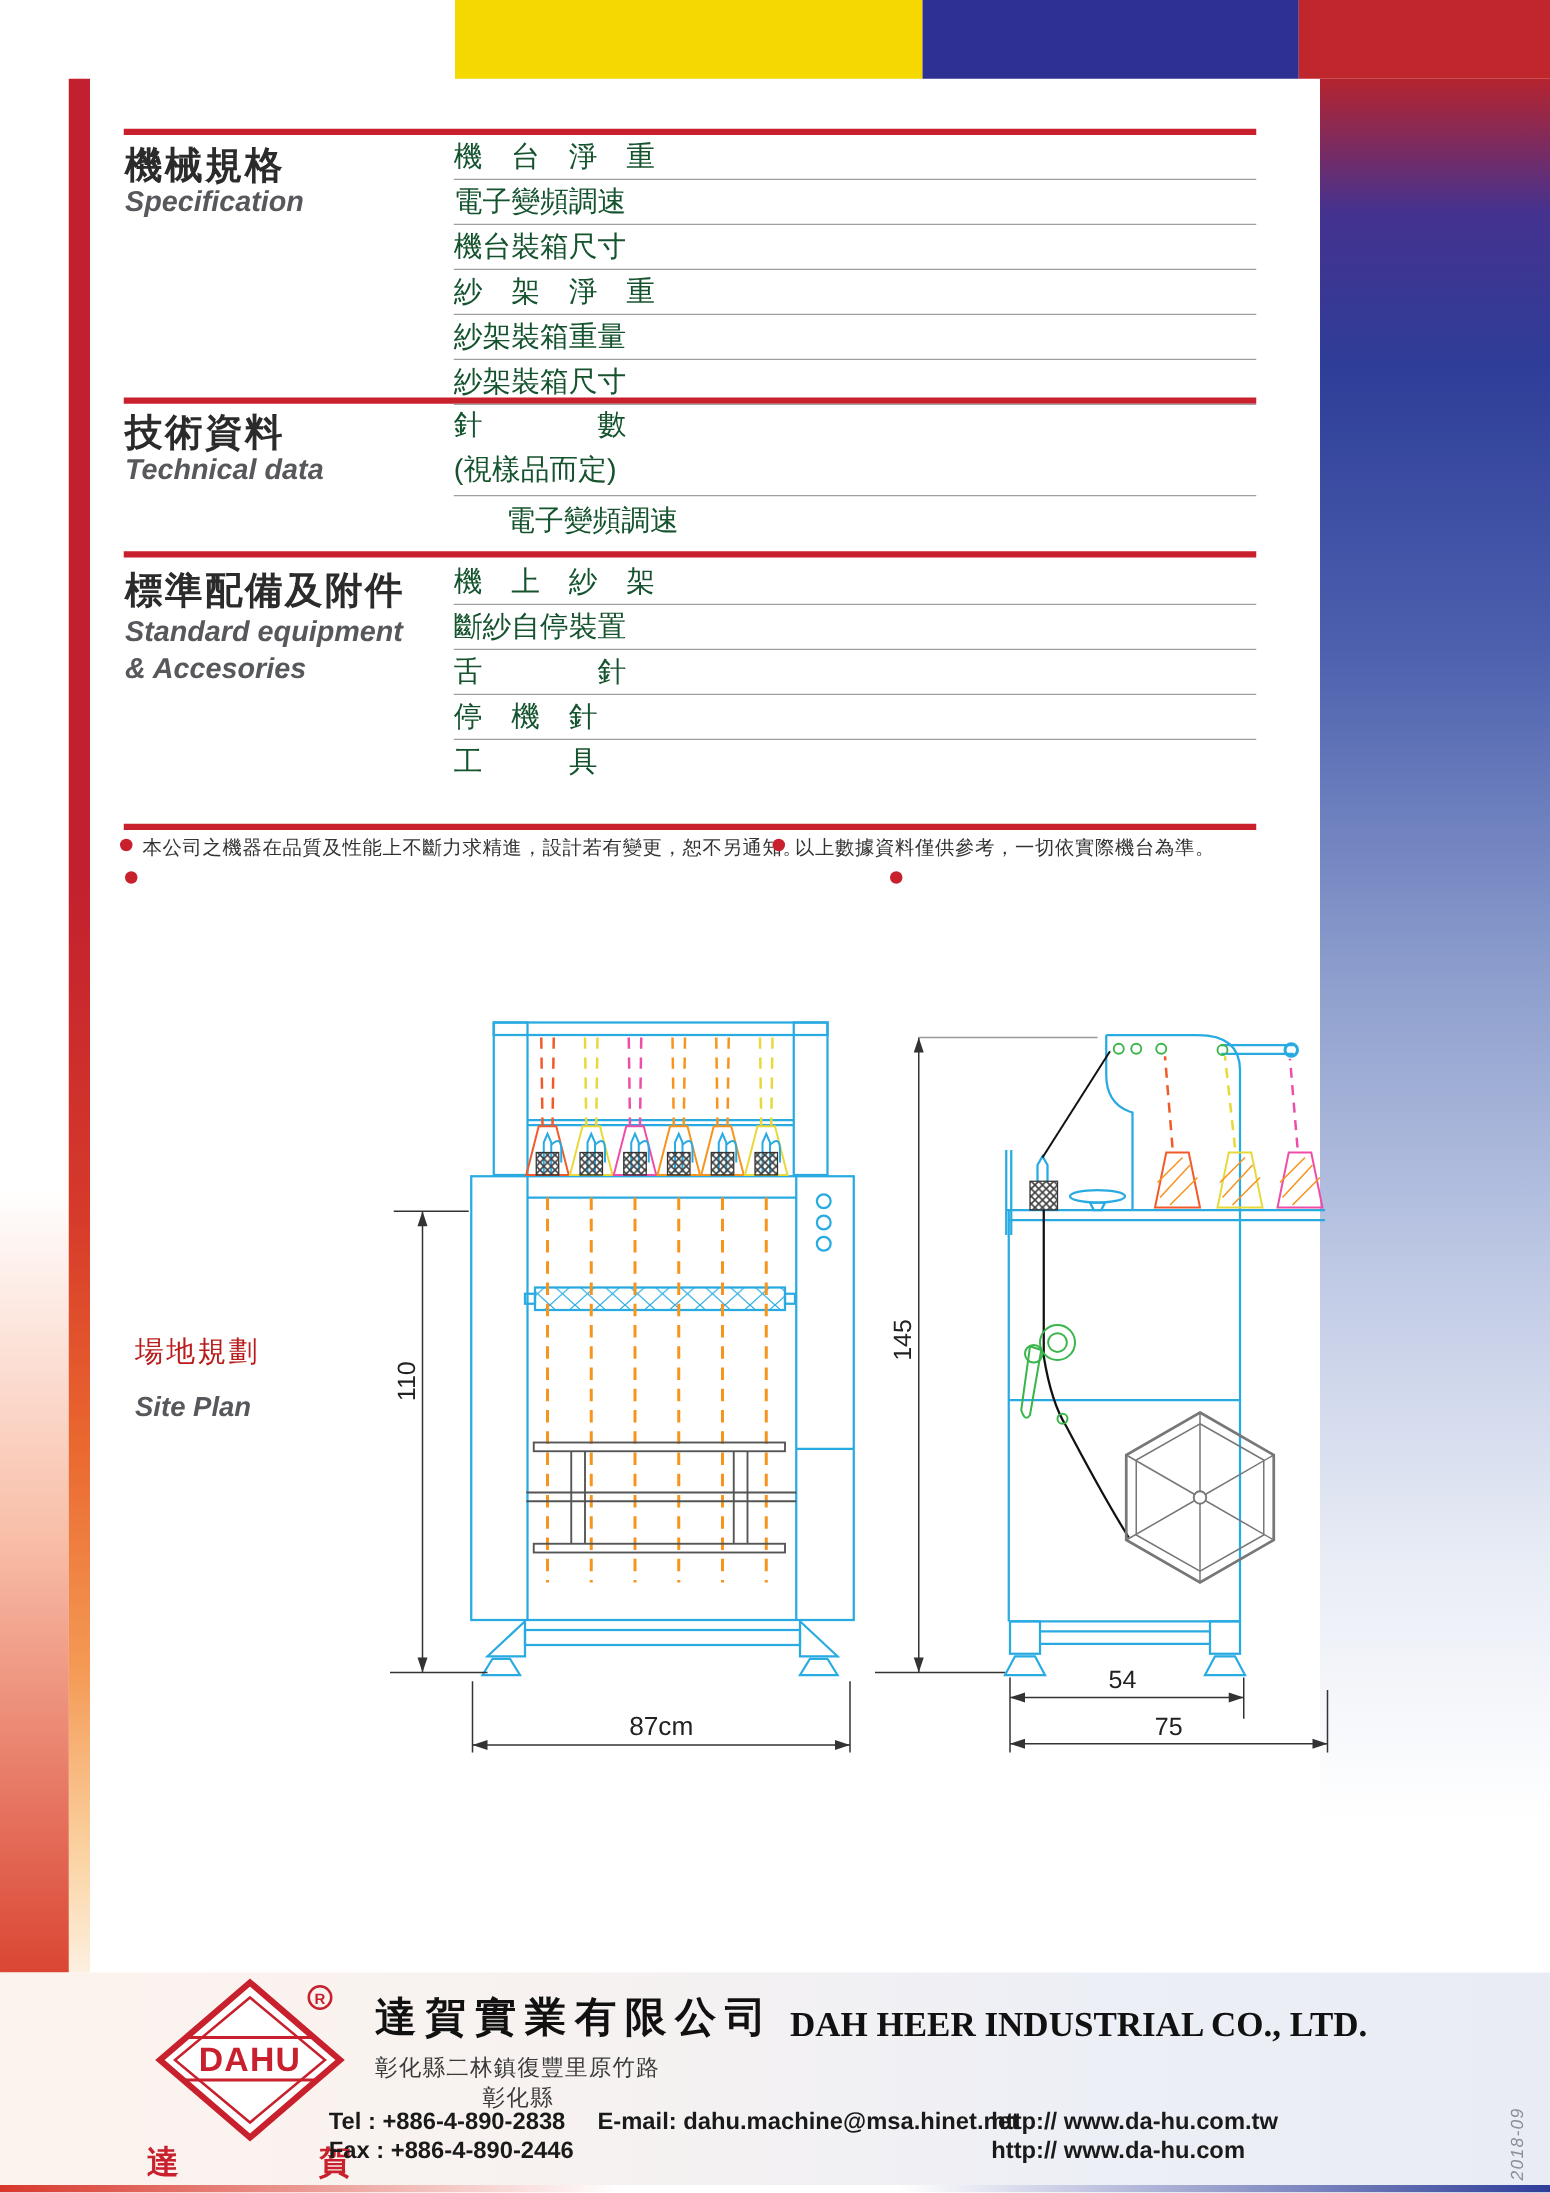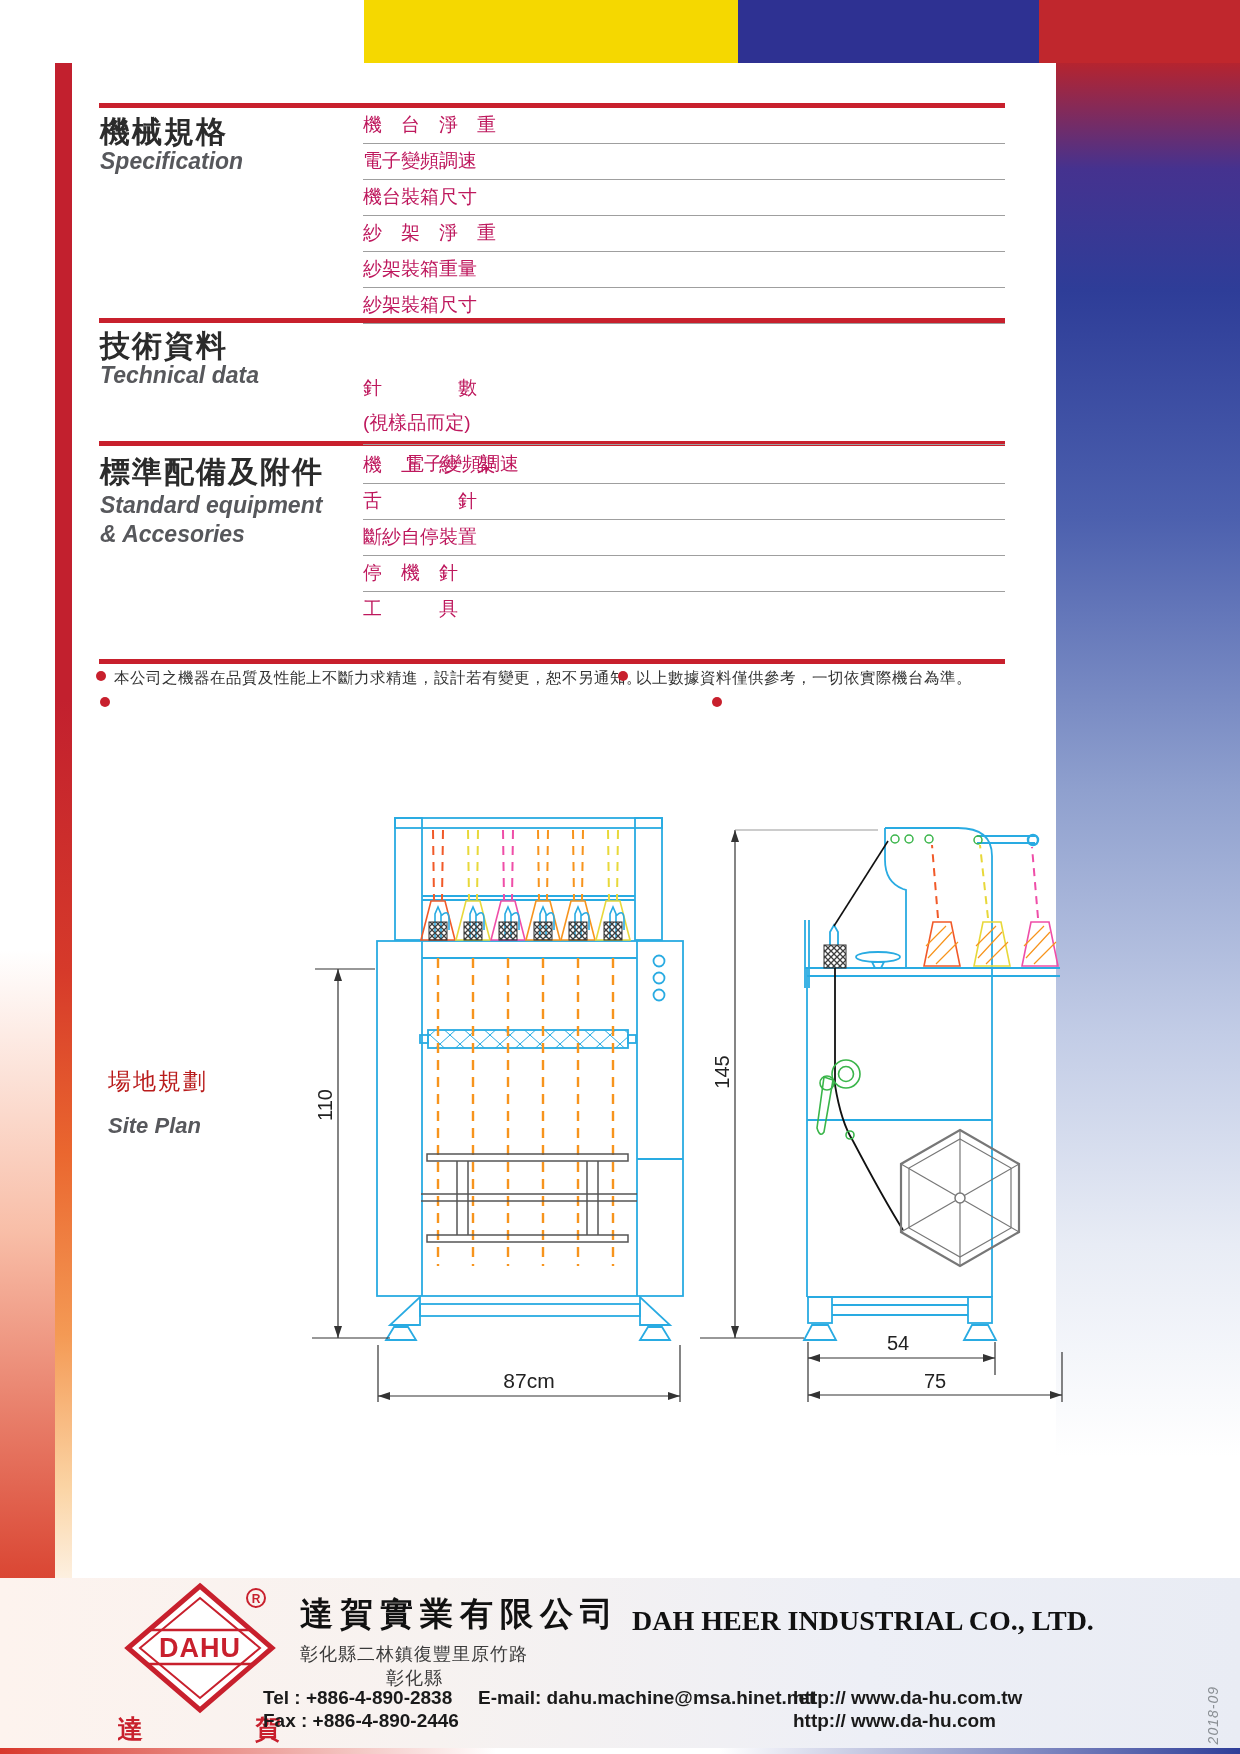--- a/index.html
+++ b/index.html
@@ -16,23 +16,23 @@
     background:linear-gradient(180deg,#C2202E 0%,#C2202E 42%,#D63A2A 60%,#EA672F 72%,#F49A55 84%,#FBD4A4 94%,#FDF0E0 100%);}
   .left-wash{position:absolute;left:0;top:950px;width:55px;height:628px;
     background:linear-gradient(180deg,rgba(244,130,70,0) 0%,rgba(240,110,60,.45) 45%,rgba(216,60,40,.95) 100%);}
   .right-band{position:absolute;left:1056px;top:63px;width:184px;height:1515px;
     background:linear-gradient(180deg,#B5242F 0%,#45328F 7%,#2E3D98 15%,#4C60AE 30%,#8FA0CE 48%,#C2CCE6 64%,#E8ECF5 78%,#FFFFFF 92%);}
   
   .rule{position:absolute;left:99px;width:906px;height:5px;background:#C8202D;}
   .sec-title-zh{position:absolute;left:100px;font-size:30px;font-weight:bold;color:#2b2b2b;letter-spacing:2px;}
   .sec-title-en{position:absolute;left:100px;font-size:23px;font-weight:bold;font-style:italic;color:#57585c;}
   .rows{position:absolute;left:363px;width:642px;}
-  .row{height:35px;line-height:34px;font-size:19px;color:#be185d;border-bottom:1px solid #9f9f9f;white-space:pre;}
+  .row{height:35px;line-height:34px;font-size:23px;color:#14532d;border-bottom:1px solid #9f9f9f;white-space:pre;}
   .row.noline{border-bottom:none;}
-  .row.h36{height:36px;line-height:35px;margin-top:48px;}
+  .row.h36{height:36px;line-height:35px;}
   .row.h38{height:38px;line-height:34px;}
   .row.h42{height:42px;line-height:38px;margin-left:42px;}
   
   .bullet{position:absolute;width:10px;height:10px;border-radius:50%;background:#C8202D;}
   .note-text{position:absolute;font-size:15.5px;color:#333;letter-spacing:.5px;}
   
   .siteplan-zh{position:absolute;left:108px;top:1066px;font-size:23px;font-weight:normal;color:#b91c1c;letter-spacing:2px;}
   .siteplan-en{position:absolute;left:108px;top:1101px;font-size:22px;font-weight:bold;font-style:italic;color:#57585c;margin-top:12px;}
   svg text{font-family:"Liberation Sans",sans-serif;}
   
@@ -81,22 +81,22 @@
   <div class="row noline h36">針　　　　數</div>
   <div class="row h38">(視樣品而定)</div>
   <div class="row noline h42">電子變頻調速</div>
 </div>
 
 <div class="sec-title-zh" style="top:452px">標準配備及附件</div>
 <div class="sec-title-en" style="top:492px">Standard equipment</div>
 <div class="sec-title-en" style="top:521px">&amp; Accesories</div>
 <div class="rows" style="top:448px">
   <div class="row">機　上　紗　架</div>
+  <div class="row">斷紗自停裝置</div>
   <div class="row">舌　　　　針</div>
-  <div class="row">斷紗自停裝置</div>
   <div class="row">停　機　針</div>
   <div class="row noline">工　　　具</div>
 </div>
 
 <div class="bullet" style="left:96px;top:671px"></div>
 <div class="note-text" style="left:114px;top:668px">本公司之機器在品質及性能上不斷力求精進，設計若有變更，恕不另通知。</div>
 <div class="bullet" style="left:618px;top:671px"></div>
 <div class="note-text" style="left:636px;top:668px">以上數據資料僅供參考，一切依實際機台為準。</div>
 <div class="bullet" style="left:100px;top:697px"></div>
 <div class="bullet" style="left:712px;top:697px"></div>

